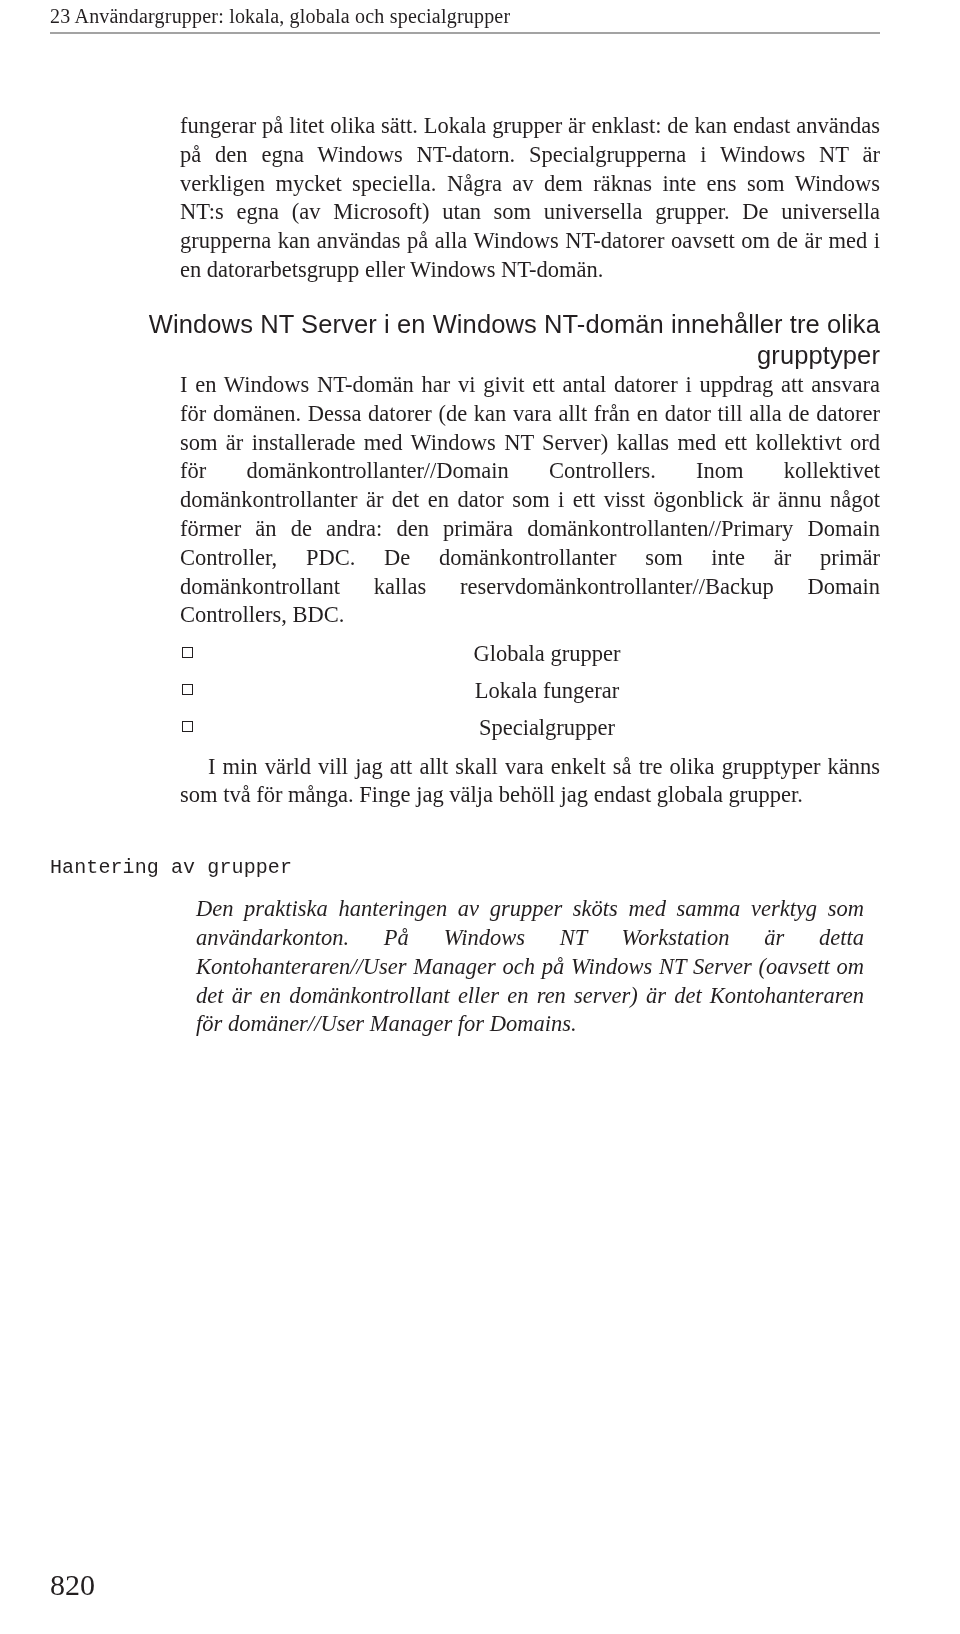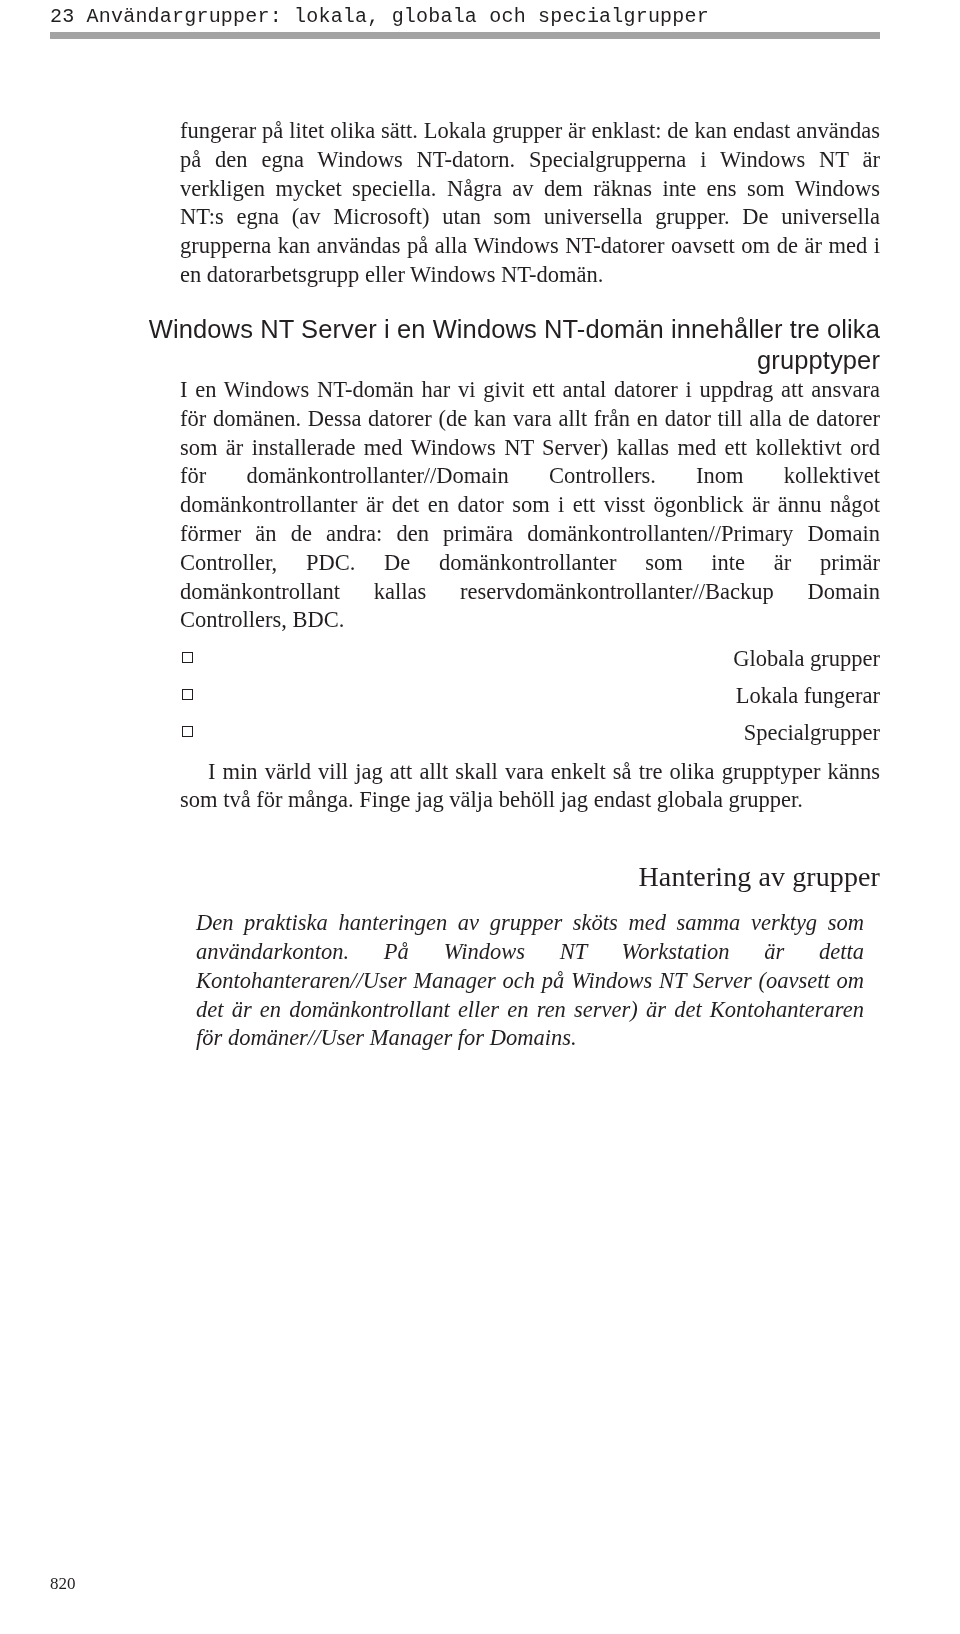--- a/index.html
+++ b/index.html
@@ -10,25 +10,25 @@
     color: #231f20;
   }
   .page {
     width: 960px;
     height: 1634px;
     position: relative;
     box-sizing: border-box;
     padding: 0 80px 0 50px;
   }
   .running-head {
-    font-family: Liberation Mono, monospace;
+    font-family: Liberation Serif, serif;
     font-size: 20px;
     color: #231f20;
     padding: 5px 0 4px 0;
-    border-bottom: 7px solid #a3a3a3;
+    border-bottom: 2px solid #a3a3a3;
     letter-spacing: 0.2px;
   }
   .body-block {
     margin-left: 130px;
     margin-top: 78px;
     font-size: 22.5px;
     line-height: 1.28;
     text-align: justify;
   }
   .body-block p {
@@ -44,57 +44,57 @@
     margin-top: 24px;
     margin-bottom: 0;
     margin-left: -42px;
     text-align: right;
     letter-spacing: 0.1px;
   }
   .bullets {
     margin: 10px 0 10px 0;
     padding: 0;
     list-style: none;
-    text-align: right;
+    text-align: center;
   }
   .bullets li {
     position: relative;
     padding-left: 34px;
     margin: 8px 0;
   }
   .bullet-box {
     position: absolute;
     left: 2px;
     top: 7px;
     width: 11px;
     height: 11px;
     border: 1.5px solid #231f20;
     box-sizing: border-box;
   }
   .section2-title {
-    font-family: Liberation Serif, serif;
-    font-size: 28px;
+    font-family: Liberation Mono, monospace;
+    font-size: 20px;
     margin-top: 46px;
     margin-bottom: 6px;
     margin-left: 0;
-    text-align: right;
+    text-align: left;
     letter-spacing: 0.1px;
   }
   .section2-body {
     margin-left: 130px;
     font-size: 22.5px;
     line-height: 1.28;
     text-align: justify;
   }
   .section2-body p { margin: 16px; font-style: italic; }
   .page-number {
     position: absolute;
     left: 50px;
-    bottom: 40px;
-    font-size: 17px;
+    bottom: 32px;
+    font-size: 30px;
     font-family: "Times New Roman", Times, serif;
   }
 </style>
 </head>
 <body>
 
 <div class="page">
 
   <div class="running-head">23  Användargrupper: lokala, globala och specialgrupper</div>
 

